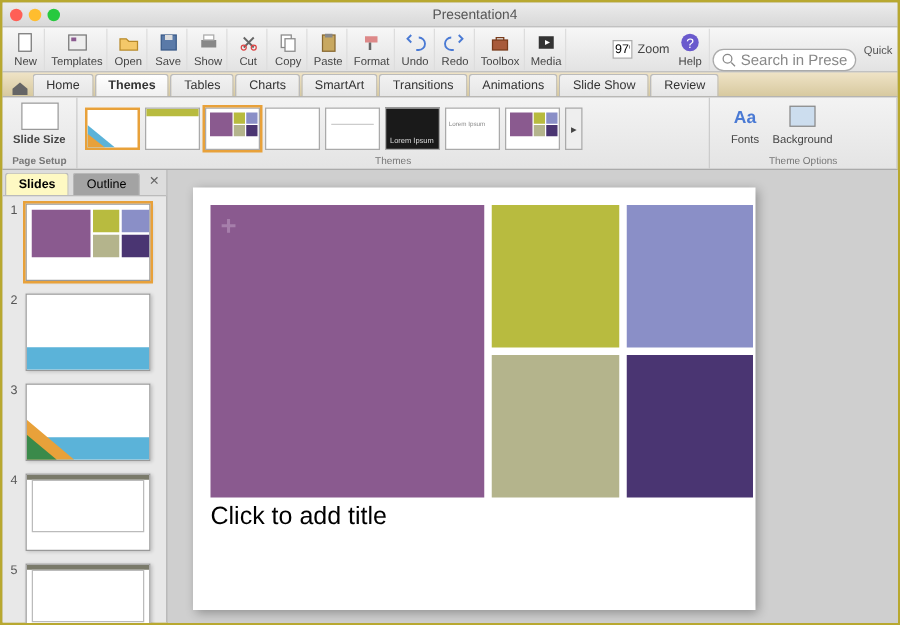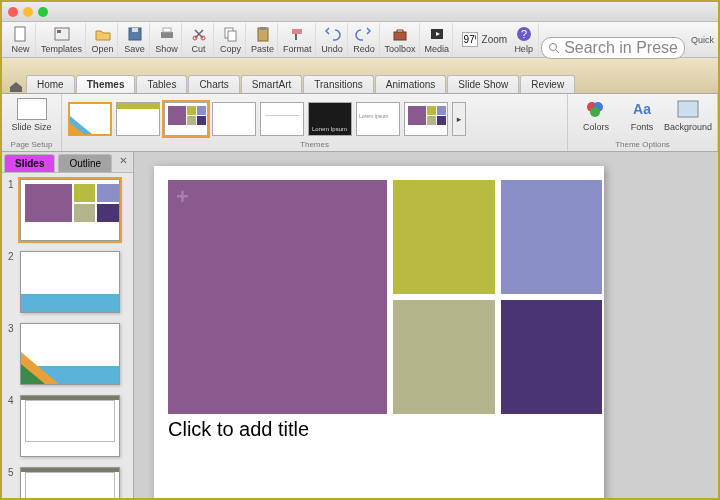--- a/index.html
+++ b/index.html
@@ -8,43 +8,43 @@
 .traffic { display: flex; gap: 5px; }
 .tl { width: 10px; height: 10px; border-radius: 50%; }
 .tl.r { background: #ff5f56; } .tl.y { background: #ffbd2e; } .tl.g { background: #27c93f; }
 .titlebar .title { flex: 1; text-align: center; }
 .toolbar { height: 36px; background: linear-gradient(#f7f7f7,#e2e2e2); border-bottom: 1px solid #bbb; display: flex; align-items: center; padding: 0 4px; gap: 2px; font-size: 9px; color: #444; }
 .tbtn { display: flex; flex-direction: column; align-items: center; min-width: 30px; padding: 2px 3px; border-right: 1px solid #ddd; cursor: pointer; }
 .tbtn .ico { width: 18px; height: 18px; margin-bottom: 1px; }
 .tspacer { flex: 1; }
 .zoombox { display: flex; align-items: center; gap: 4px; font-size: 10px; }
 .zoombox input { width: 16px; font-size: 10px; text-align: right; border: 1px solid #aaa; padding: 1px; }
-.searchbox { display: flex; align-items: center; gap: 4px; border: 1px solid #aaa; background: #fff; border-radius: 10px; padding: 1px 6px; font-size: 16px; color: #888; margin-top: 16px; }
+.searchbox { display: flex; align-items: center; gap: 4px; border: 1px solid #aaa; background: #fff; border-radius: 10px; padding: 1px 6px; font-size: 12px; color: #888; margin-top: 16px; }
 .searchbox svg { width: 12px; height: 12px; }
-.ribbonTabs { height: 36px; background: linear-gradient(#efe3c6,#d7c99f); display: flex; align-items: end; padding: 0 6px; font-size: 10px; border-bottom: 1px solid #aaa; }
+.ribbonTabs { height: 20px; background: linear-gradient(#efe3c6,#d7c99f); display: flex; align-items: end; padding: 0 6px; font-size: 10px; border-bottom: 1px solid #aaa; }
 .ribbonTabs .home { width: 16px; height: 14px; margin-right: 2px; }
 .rtab { padding: 3px 10px; background: linear-gradient(#f2f2f2,#e6e6e6); border: 1px solid #bbb; border-bottom: none; margin-right: 1px; border-radius: 3px 3px 0 0; cursor: pointer; color: #333; }
 .rtab.active { background: linear-gradient(#fff,#f0f0f0); font-weight: bold; }
 .ribbon { height: 58px; background: linear-gradient(#f3f3f3,#e4e4e4); border-bottom: 1px solid #aaa; display: flex; font-size: 9px; color: #444; }
 .rgroup { border-right: 1px solid #ccc; padding: 4px 6px 2px; display: flex; flex-direction: column; position: relative; }
 .rgroup .glabel { text-align: center; color: #777; font-size: 8px; margin-top: auto; }
 .slideSize { display: flex; flex-direction: column; align-items: center; gap: 2px; }
 .slideSize .sicon { width: 30px; height: 22px; border: 1px solid #999; background: #fff; }
 .themeRow { display: flex; gap: 4px; align-items: center; flex: 1; }
 .themeThumb { width: 44px; height: 34px; border: 1px solid #aaa; background: #fff; cursor: pointer; position: relative; overflow: hidden; }
 .themeThumb.sel { outline: 2px solid #e8a13a; }
 .navBtn { width: 14px; height: 34px; border: 1px solid #aaa; background: #eee; font-size: 9px; display: flex; align-items: center; justify-content: center; cursor: pointer; }
 .optBtn { display: flex; flex-direction: column; align-items: center; width: 44px; cursor: pointer; }
 .optBtn .oicon { width: 26px; height: 22px; margin-bottom: 2px; display: flex; align-items: center; justify-content: center; }
 .optRow { display: flex; gap: 2px; }
 .workspace { display: flex; height: 364px; }
 .sidepanel { width: 132px; background: #e8e8e8; border-right: 1px solid #aaa; display: flex; flex-direction: column; }
 .sideTabs { display: flex; font-size: 10px; background: #ddd; border-bottom: 1px solid #bbb; }
 .sideTabs .stab { padding: 3px 10px; border: 1px solid #bbb; border-bottom: none; background: #a3a3a3; border-radius: 3px 3px 0 0; cursor: pointer; margin: 2px 1px 0 2px; }
-.sideTabs .stab.active { background: #d946ef; font-weight: bold; }
+.sideTabs .stab.active { background: #fef9c3; font-weight: bold; }
 .sideTabs .closex { margin-left: auto; padding: 3px 6px; cursor: pointer; color: #666; }
 .thumbs { flex: 1; overflow-y: auto; padding: 6px; }
 .thumbRow { display: flex; gap: 4px; margin-bottom: 10px; }
 .thumbNum { font-size: 10px; color: #555; width: 8px; }
 .thumb { width: 100px; height: 62px; background: #fff; border: 1px solid #999; cursor: pointer; position: relative; overflow: hidden; box-shadow: 1px 1px 3px rgba(0,0,0,.2); }
 .thumb.sel { outline: 2px solid #e8a13a; }
 .canvas { flex: 1; background: #cfcfcf; padding: 14px 20px; overflow: auto; }
 .slide { width: 450px; height: 338px; background: #fff; box-shadow: 2px 2px 8px rgba(0,0,0,.3); position: relative; }
 .sGrid { position: absolute; left: 14px; top: 14px; right: 14px; height: 228px; display: grid; grid-template-columns: 52% 24% 24%; grid-template-rows: 50% 50%; gap: 6px; }
 .sBox { }
@@ -79,20 +79,21 @@
 </style>
 </head>
 <body>
 
 <div class="titlebar">
   <div class="traffic">
     <div class="tl r"></div>
     <div class="tl y"></div>
     <div class="tl g"></div>
   </div>
+  <div class="title">Presentation4</div>
 </div>
 
 <div class="toolbar">
   <div class="tbtn">
       <svg class="ico">
         <rect x="3" y="2" width="10" height="14" fill="#fff" stroke="#777"></rect>
       </svg>
       <span>New</span>
     </div>
   <div class="tbtn">
@@ -208,21 +209,21 @@
   <div class="rtab">Tables</div>
   <div class="rtab">Charts</div>
   <div class="rtab">SmartArt</div>
   <div class="rtab">Transitions</div>
   <div class="rtab">Animations</div>
   <div class="rtab">Slide Show</div>
   <div class="rtab">Review</div>
 </div>
 
 <div class="ribbon">
-  <div class="rgroup" style="width:60px;">
+  <div class="rgroup" style="width:60px;font-weight:bold;">
     <div class="slideSize">
       <div class="sicon"></div>
       <span>Slide Size</span>
     </div>
     <div class="glabel">Page Setup</div>
   </div>
   <div class="rgroup" style="flex:1;">
     <div class="themeRow">
       <div class="themeThumb th1">
           <div class="tri"></div>
@@ -258,30 +259,20 @@
             <div class="gb4"></div>
             <div class="gb5"></div>
           </div>
         </div>
       <div class="navBtn">▸</div>
     </div>
     <div class="glabel">Themes</div>
   </div>
   <div class="rgroup" style="width:150px;">
     <div class="optRow">
-      <div class="optBtn">
-        <div class="oicon">
-            <svg width="24" height="20">
-              <circle cx="8" cy="8" r="5" fill="#d44"></circle>
-              <circle cx="14" cy="8" r="5" fill="#4a7ad4"></circle>
-              <circle cx="11" cy="13" r="5" fill="#4a4"></circle>
-            </svg>
-          </div>
-        <span>Colors</span>
-      </div>
       <div class="optBtn">
         <div class="oicon" style="font-size:14px;color:#4a7ad4;font-weight:bold;">Aa</div>
         <span>Fonts</span>
       </div>
       <div class="optBtn">
         <div class="oicon">
             <svg width="24" height="20">
               <rect x="2" y="2" width="20" height="16" fill="#cde" stroke="#888"></rect>
             </svg>
           </div>

